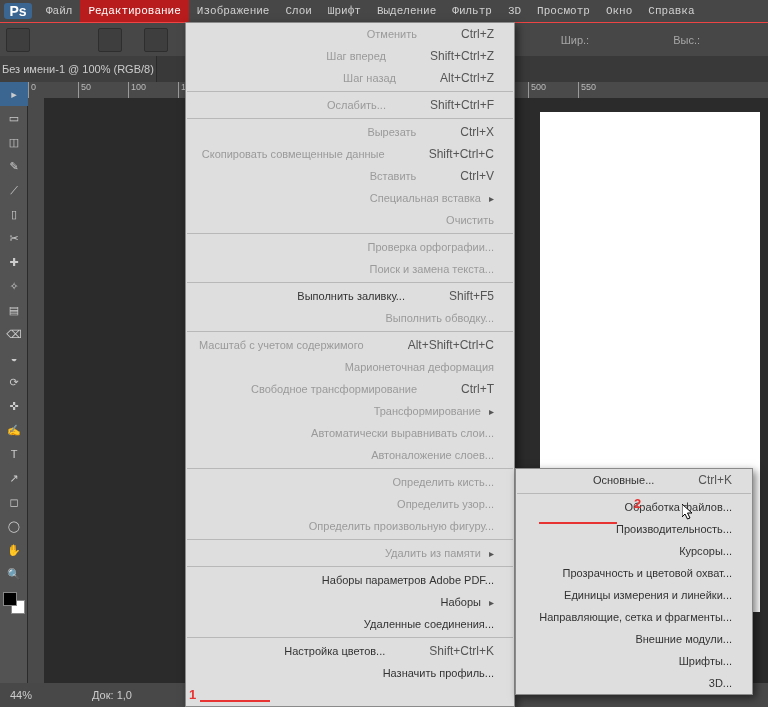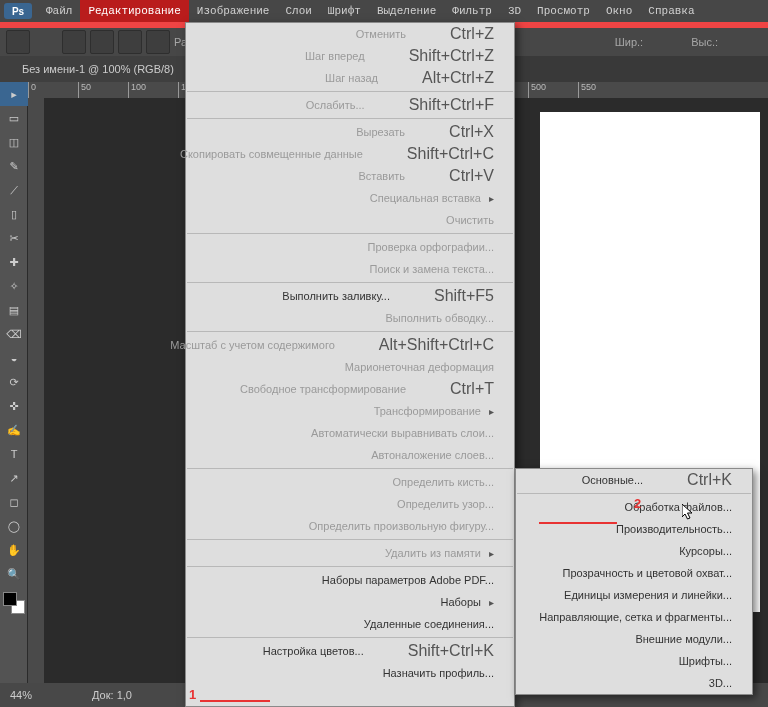--- a/index.html
+++ b/index.html
@@ -1,27 +1,27 @@
 <!DOCTYPE html>
 <html><head>
 <meta charset="utf-8">
 <style>
 * { margin: 0; padding: 0; box-sizing: border-box; font-family: Tahoma, Arial, sans-serif; font-size: 11px; }
 body { background: #535353; width: 768px; height: 707px; overflow: hidden; position: relative; user-select: none; }
 
 .menubar { height: 22px; background: #474747; display: flex; align-items: stretch; color: #d0d0d0; }
-.ps-logo { width: 28px; display: flex; align-items: center; justify-content: center; background: #3a6691; color: #fff; font-weight: bold; font-size: 10px; border-radius: 3px; margin: 3px 6px 3px 4px; }
+.ps-logo { width: 28px; display: flex; align-items: center; justify-content: center; background: #3a6691; color: #fff; font-weight: bold; font-size: 14px; border-radius: 3px; margin: 3px 6px 3px 4px; }
 .menu-item { padding: 8px 8px; display: flex; align-items: center; cursor: default; font-family: Liberation Mono, monospace; }
 .menu-item.active { background: #b91c1c; color: #fff; }
 
-.optionsbar { height: 34px; background: #474747; display: flex; align-items: center; color: #a7a7a7; padding: 0 6px; gap: 4px; border-top: 6px solid #ef4444; }
+.optionsbar { height: 34px; background: #474747; display: flex; align-items: center; color: #a7a7a7; padding: 0 6px; gap: 22px; border-top: 1px solid #ef4444; }
 .iconbtn { width: 24px; height: 24px; background: #3e3e3e; border: 1px solid #2e2e2e; border-radius: 2px; }
 
 .tabbar { height: 26px; background: #393939; color: #ccc; display: flex; align-items: stretch; }
-.tab { padding: 0 22px; display: flex; align-items: center; background: #3f3f3f; border-right: 1px solid #2a2a2a; }
+.tab { padding: 0 2px; display: flex; align-items: center; background: #3f3f3f; border-right: 1px solid #2a2a2a; }
 
 .workarea { position: relative; height: calc(100% - 22px - 34px - 26px - 24px); background: #2b2b2b; }
 .toolbox { position: absolute; left: 0; top: 0; width: 28px; background: #535353; height: 100%; border-right: 1px solid #2a2a2a; }
 .tool { width: 28px; height: 24px; display: flex; align-items: center; justify-content: center; color: #ccc; }
 .tool.sel { background: #3a6691; }
 .tool-swatches { margin-top: 6px; width: 22px; height: 22px; position: relative; margin-left: 3px; }
 .swatch-fg { width: 14px; height: 14px; background: #000; border: 1px solid #888; position: absolute; left: 0; top: 0; }
 .swatch-bg { width: 14px; height: 14px; background: #fff; border: 1px solid #888; position: absolute; right: 0; bottom: 0; }
 
 .ruler-h { position: absolute; left: 28px; top: 0; right: 0; height: 16px; background: #4a4a4a; color: #bbb; display: flex; overflow: hidden; }
@@ -34,21 +34,21 @@
 
 
 .dropdown { position: absolute; background: #dedede; border: 1px solid #8a8a8a; box-shadow: 3px 3px 8px rgba(0,0,0,0.5); color: #333; }
 .dd-edit { left: 185px; top: 22px; width: 330px; }
 .dd-prefs { left: 515px; top: 468px; width: 238px; }
 .dd-row { height: 22px; padding: 0 20px 0 24px; display: flex; align-items: center; justify-content: flex-end; white-space: nowrap; }
 .dd-row.disabled { color: #9a9a9a; }
 .dd-row.hover { background: #3399ff; color: #fff; }
 .dd-sep { height: 1px; background: #b8b8b8; margin: 2px 1px; }
 .dd-arrow::after { content: "▸"; font-size: 10px; margin-left: 8px; color: #555; }
-.shortcut { color: #555; font-size: 16px; padding-left: 44px; }
+.shortcut { color: #555; font-size: 12px; padding-left: 44px; }
 
 .red-underline { position: absolute; height: 2px; background: #e83333; }
 .red-num { position: absolute; color: #e83333; font-weight: bold; font-size: 13px; }
 
 .watermark { position: absolute; left: 542px; top: 432px; color: #b0b0b0; font-style: italic; line-height: 1.1; }
 .watermark .line1 { font-size: 16px; }
 .watermark .line2 { font-size: 13px; }
 .watermark-logo { position: absolute; left: 514px; top: 429px; width: 26px; height: 32px; background: #b3b3b3; clip-path: polygon(0 100%, 50% 0, 100% 100%, 70% 100%, 50% 60%, 30% 100%); }
 
 .cursor-ptr { position: absolute; left: 682px; top: 504px; width: 14px; height: 18px; }

